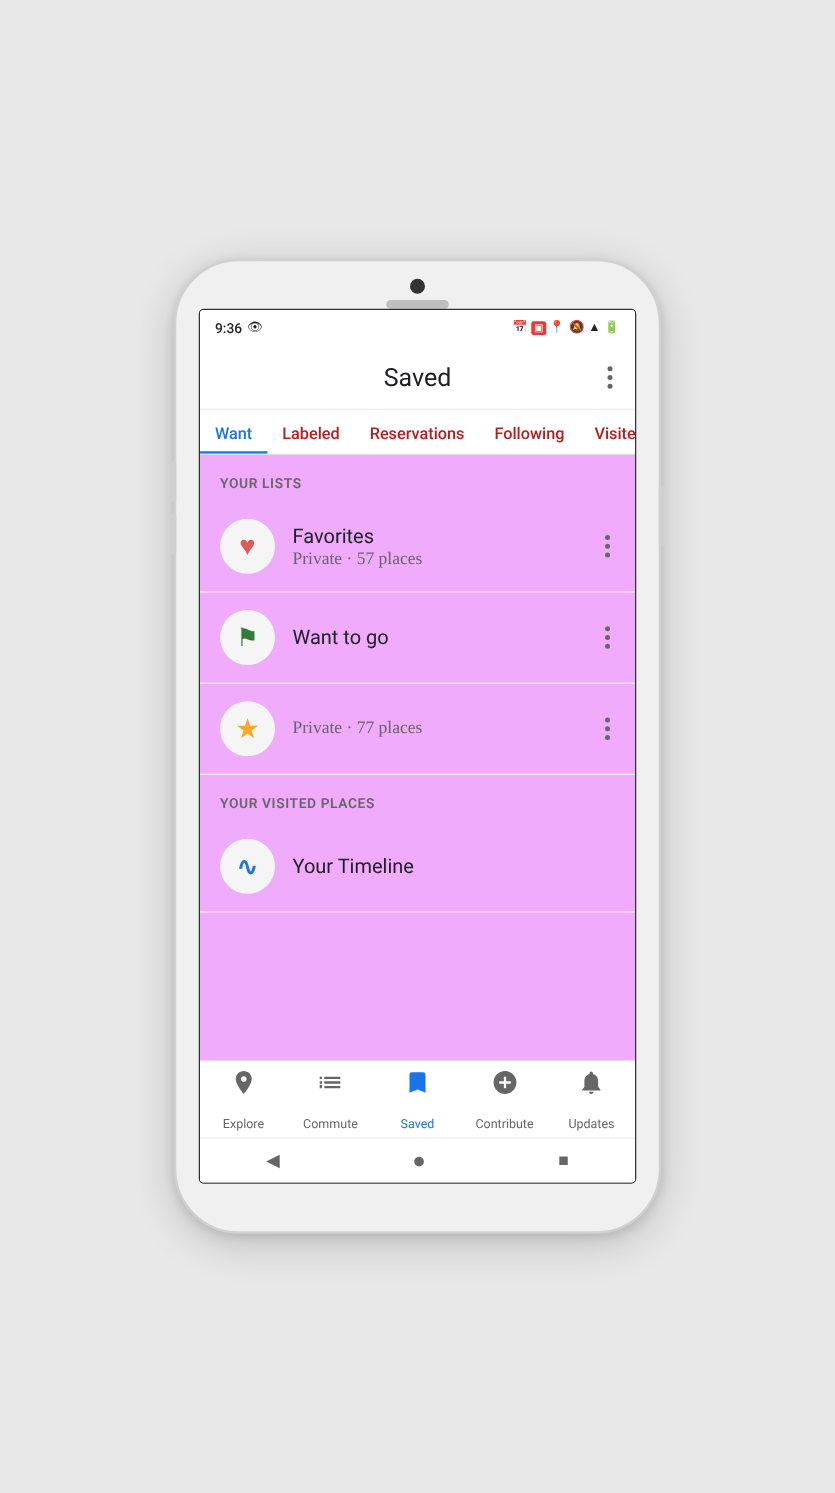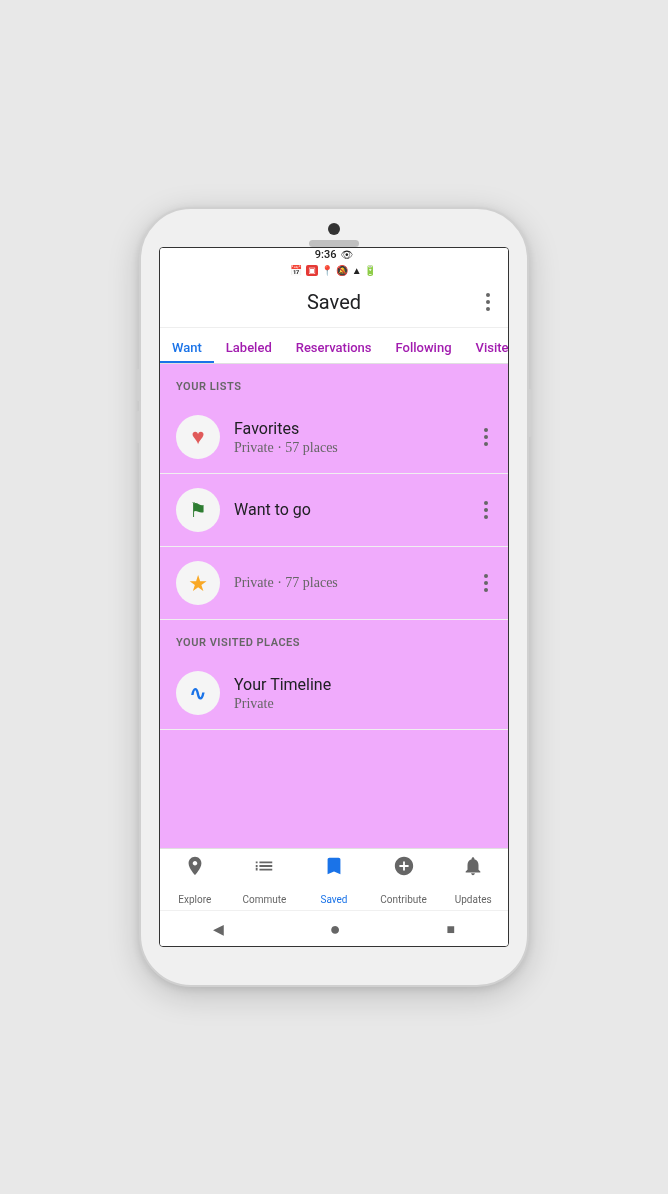--- a/index.html
+++ b/index.html
@@ -58,21 +58,20 @@
       background: #fff;
       height: 28px;
       display: flex;
       align-items: center;
       justify-content: space-between;
       padding: 0 12px;
       font-size: 11px;
       font-weight: 500;
       color: #222;
       flex-shrink: 0;
-      flex-direction: column;
     }
     .status-left {
       display: flex;
       align-items: center;
       gap: 4px;
     }
     .status-right {
       display: flex;
       align-items: center;
       gap: 3px;
@@ -121,21 +120,21 @@
       display: flex;
       border-bottom: 1px solid #e0e0e0;
       overflow: hidden;
       flex-shrink: 0;
     }
     .tab-item {
       flex: 0 0 auto;
       padding: 12px 12px 8px;
       font-size: 13px;
       font-weight: 500;
-      color: #a21caf;
+      color: #b91c1c;
       cursor: pointer;
       position: relative;
       white-space: nowrap;
     }
     .tab-item.active {
       color: #1a73e8;
     }
     .tab-item.active::after {
       content: '';
       position: absolute;
@@ -412,21 +411,20 @@
       <div class="section-header">YOUR VISITED PLACES</div>
 
       <div class="list-item">
         <div class="list-icon">
           <div class="icon-circle">
             <span class="timeline-icon">∿</span>
           </div>
         </div>
         <div class="list-text">
           <div class="list-title">Your Timeline</div>
-          <div class="list-subtitle">Private</div>
         </div>
       </div>
 
     </div>
 
     <div class="bottom-nav">
 
       <div class="nav-item">
         <svg width="22" height="22" viewBox="0 0 24 24" fill="#666">
           <path d="M12 2C8.13 2 5 5.13 5 9c0 5.25 7 13 7 13s7-7.75 7-13c0-3.87-3.13-7-7-7zm0 9.5c-1.38 0-2.5-1.12-2.5-2.5s1.12-2.5 2.5-2.5 2.5 1.12 2.5 2.5-1.12 2.5-2.5 2.5z"></path>

